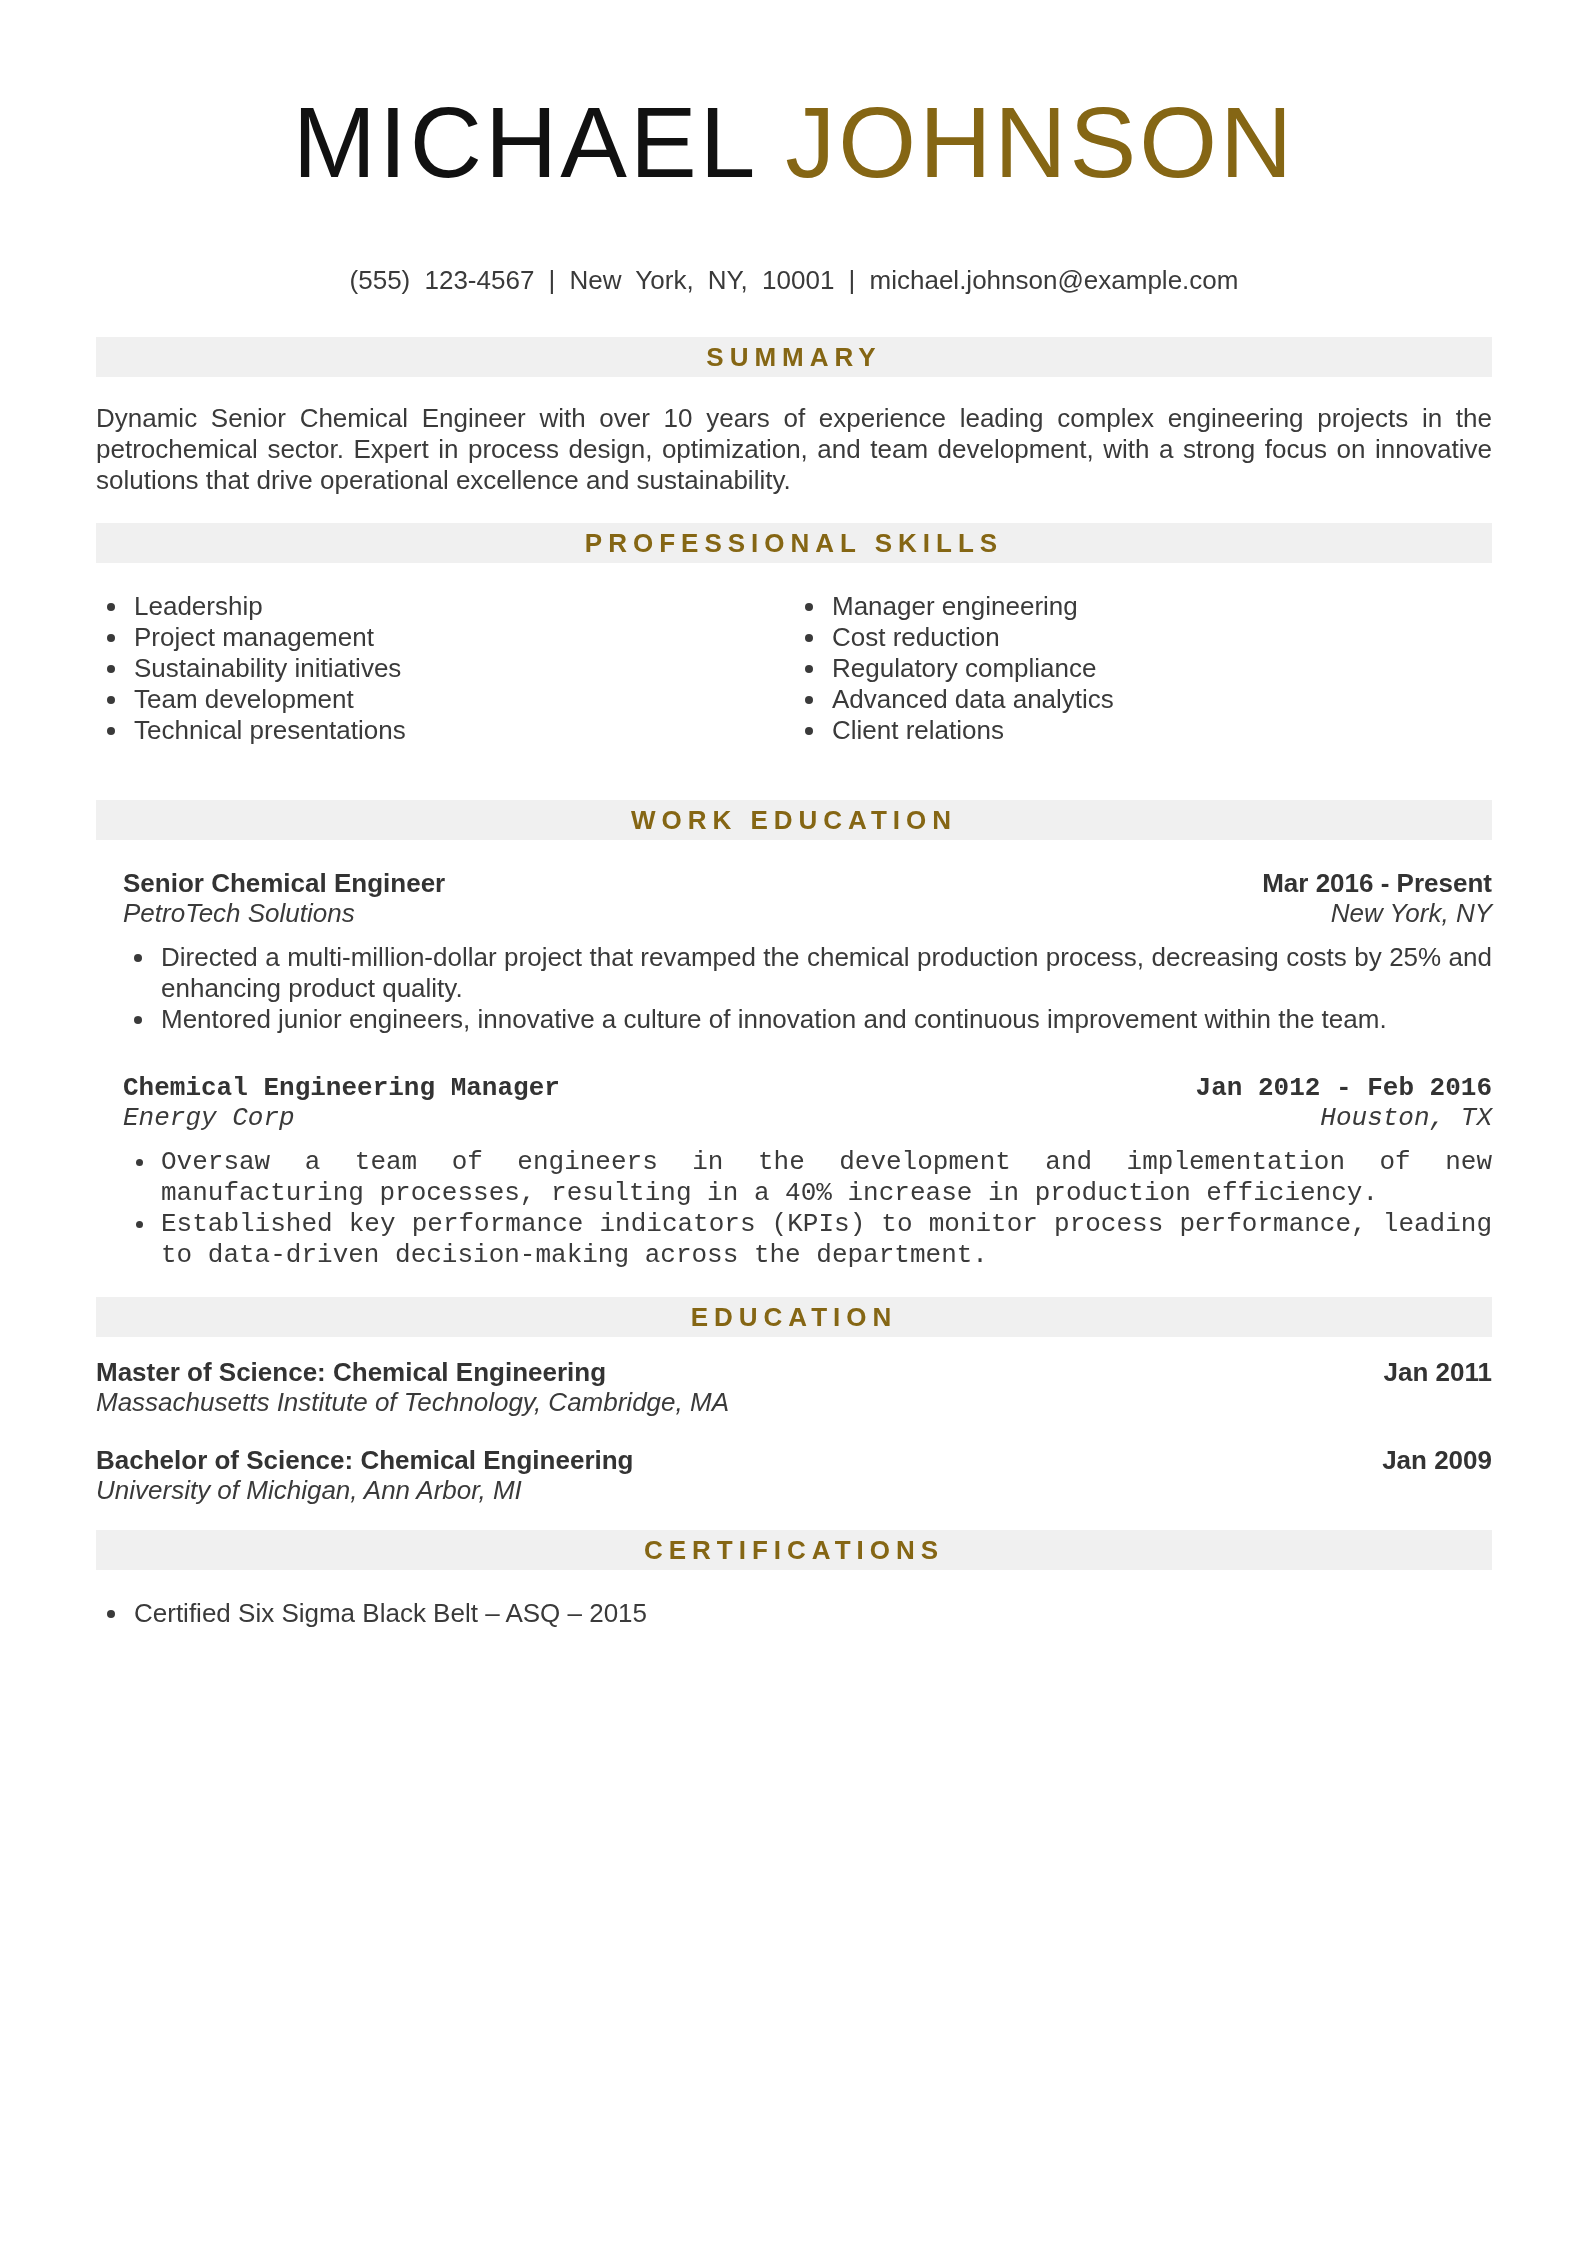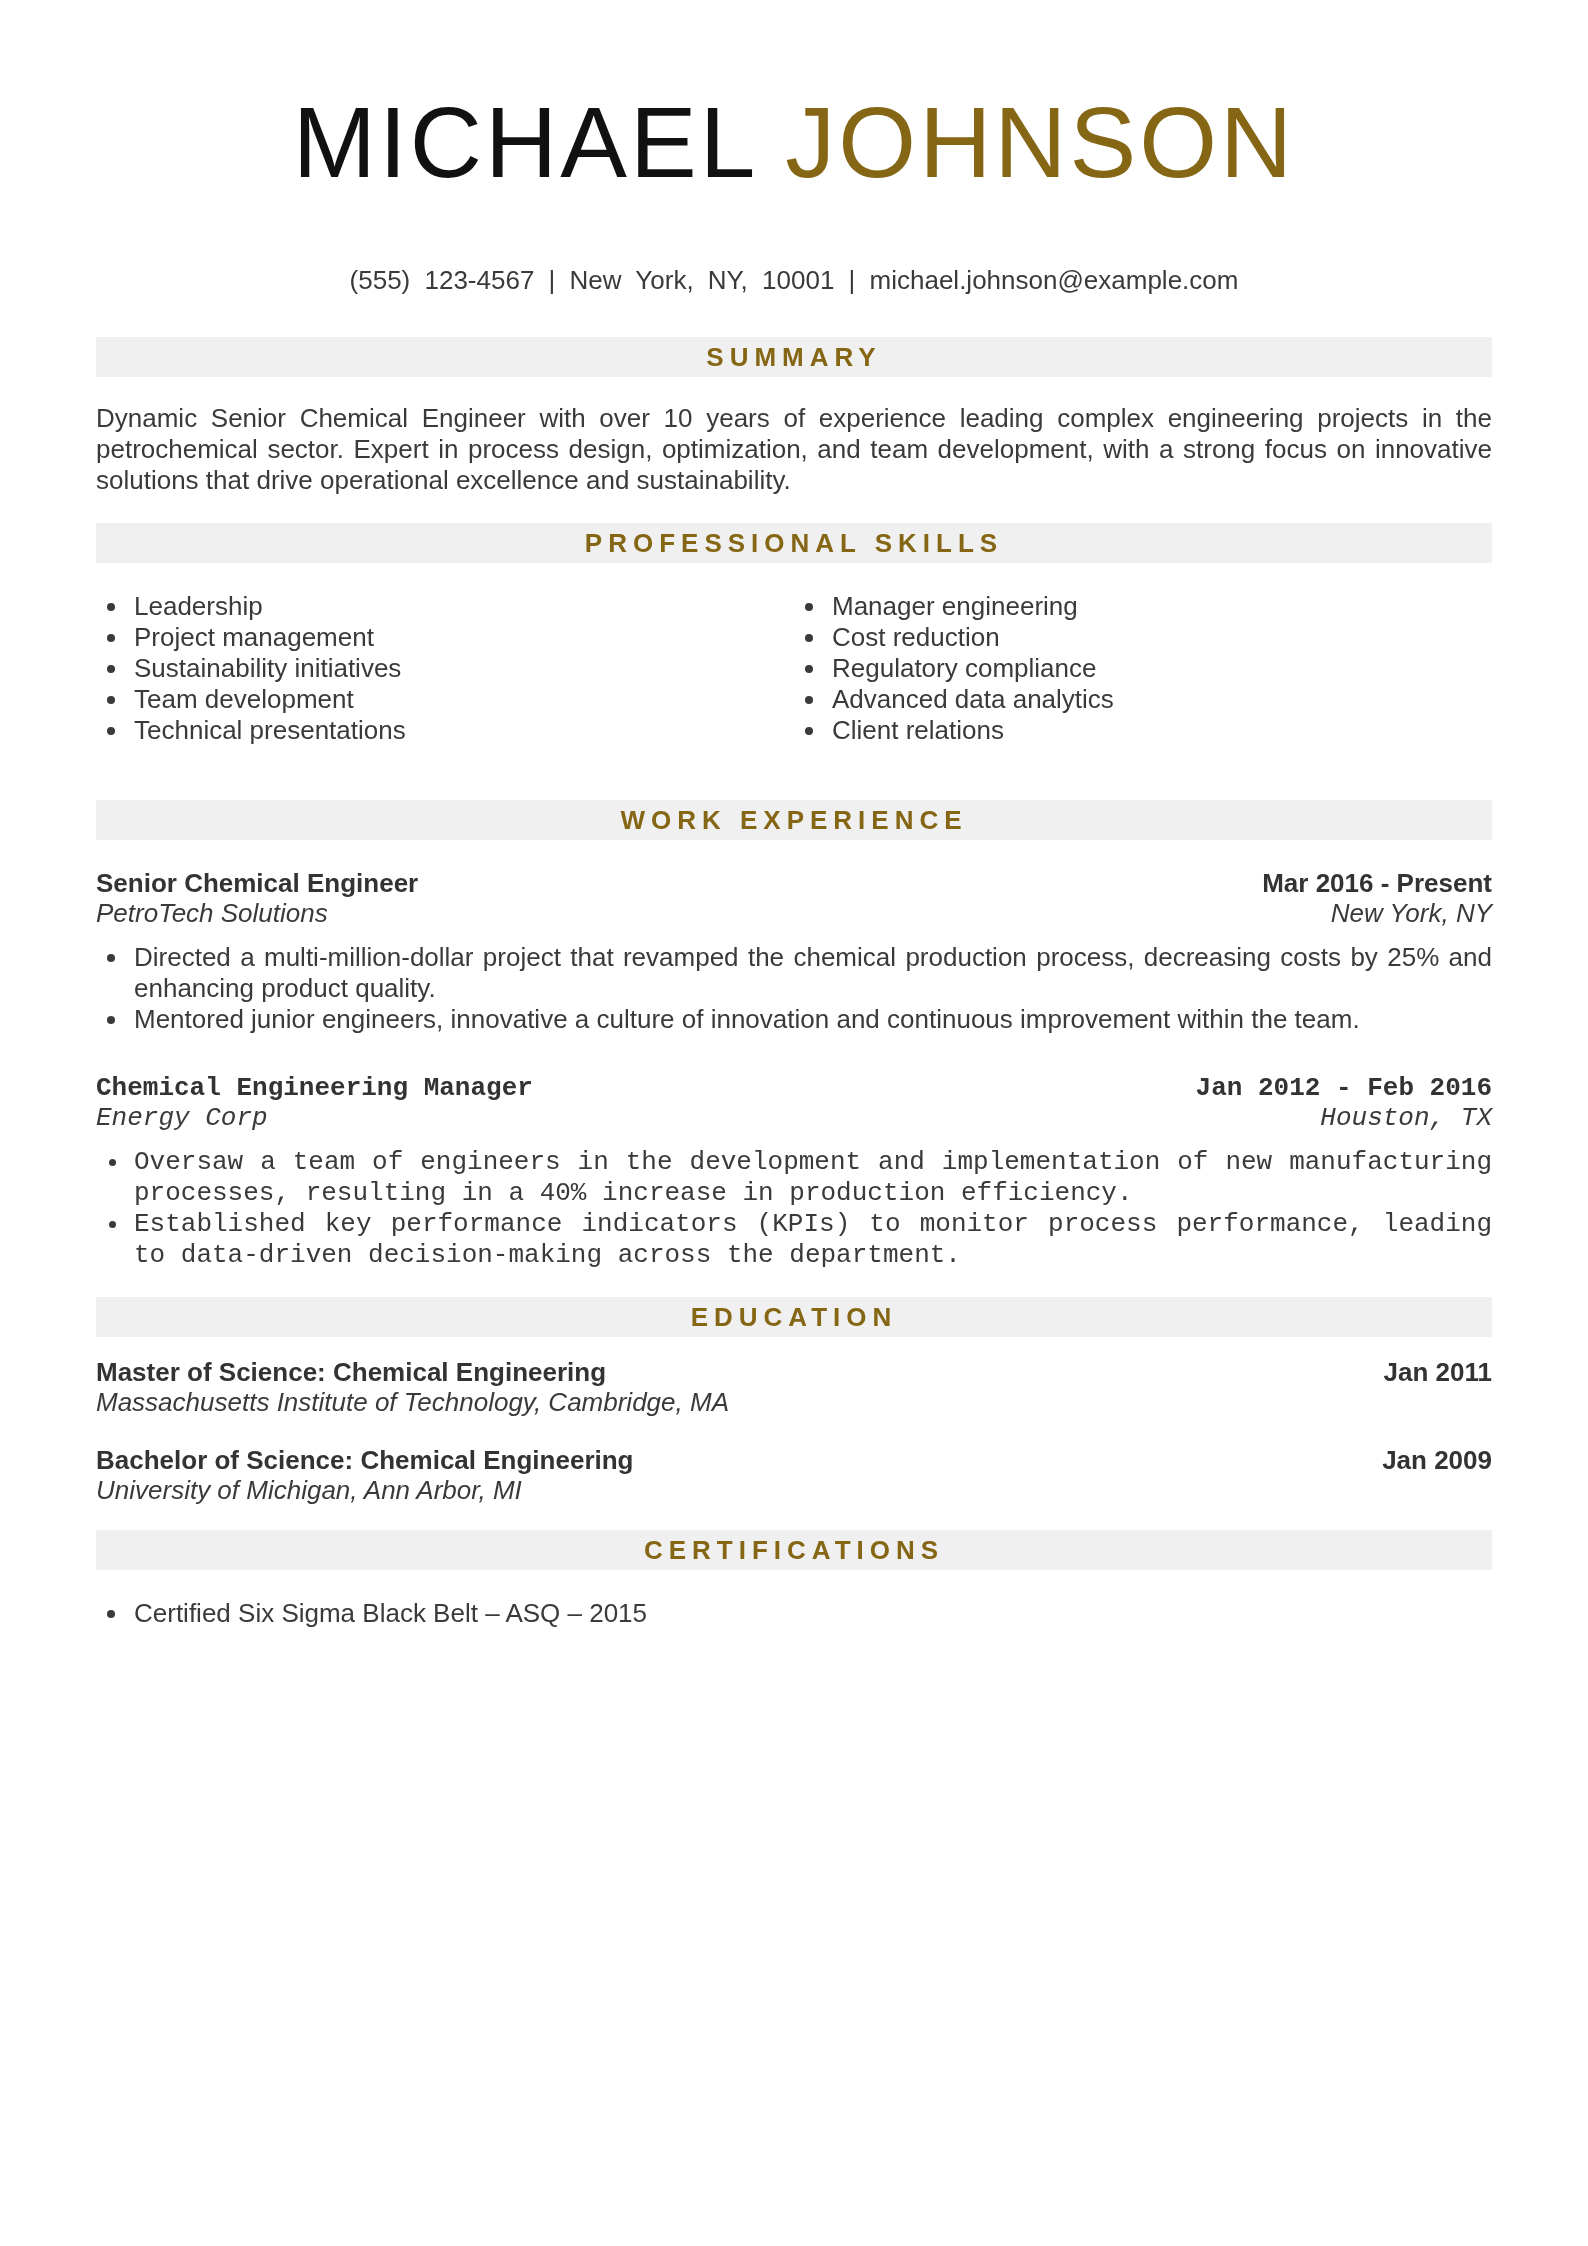--- a/index.html
+++ b/index.html
@@ -71,21 +71,21 @@
     font-size: 26px;
     line-height: 31px;
   }
   ul li { padding-left: 4px; }
   .skills {
     display: flex;
     margin-top: 28px;
   }
   .skills ul { width: 50%; box-sizing: border-box; }
   
-  .job { margin-top: 28px; }
+  .job { margin-top: 28px; margin-left: 27px; }
   .job + .job { margin-top: 38px; font-family: Liberation Mono, monospace; }
   .entry-header {
     display: flex;
     justify-content: space-between;
     font-size: 26px;
     line-height: 30px;
     font-weight: 700;
     color: #333333;
   }
   .entry-sub {
@@ -137,21 +137,21 @@
     <ul>
       <li>Manager engineering</li>
       <li>Cost reduction</li>
       <li>Regulatory compliance</li>
       <li>Advanced data analytics</li>
       <li>Client relations</li>
     </ul>
   </div>
 
   <div class="section-bar bar-experience">
-    <span class="bar-title">WORK EXPERIENCE</span>
+    <span class="bar-title">WORK EDUCATION</span>
   </div>
 
   <div class="job">
     <div class="entry-header">
       <span>Senior Chemical Engineer</span>
       <span>Mar 2016 - Present</span>
     </div>
     <div class="entry-sub">
       <span>PetroTech Solutions</span>
       <span>New York, NY</span>

